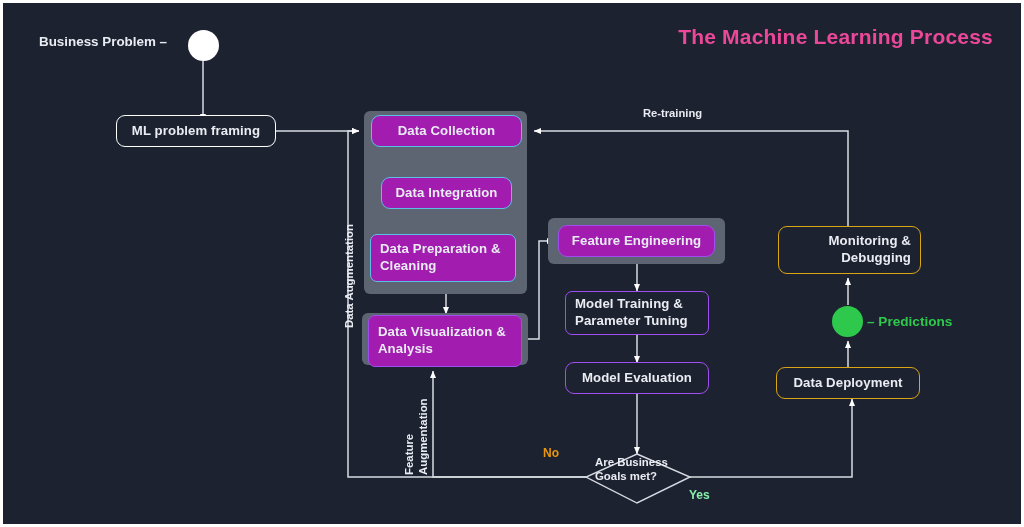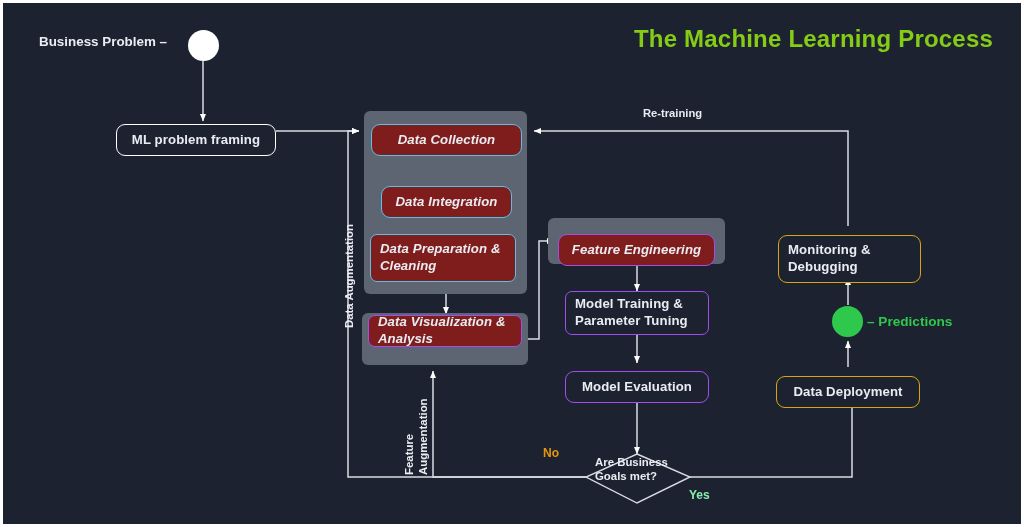--- a/index.html
+++ b/index.html
@@ -25,47 +25,47 @@
     color:#e9ecf2;
     font-size:13.2px;
     font-weight:700;
     letter-spacing:.1px;
     display:flex;
     align-items:center;
     line-height:1.28;
     padding:4px 9px;
     z-index:4;
   }
-  .node.center{justify-content:center;text-align:left;margin-top:9px;}
+  .node.center{justify-content:center;text-align:right;}
   .node.left{justify-content:flex-start;text-align:left;border-radius:7px;}
 
   .b-blue  {border:1.6px solid #5bc0e8;}
   .b-purple{border:1.6px solid #a14ef0;}
   .b-gold  {border:1.6px solid #d9a514;}
   .b-white {border:1.6px solid #ffffff;}
 
-  .fill-gray{background:#7f1d1d;font-style:italic;}
+  .fill-gray{background:#a21caf;}
   .fill-dark{background:#1d2230;}
 
   
   .group{
     position:absolute;
     background:#5d6472;
     border-radius:6px;
     z-index:2;
     filter:blur(.2px);
   }
 
   
   #title{
     position:absolute;
     right:28px;top:22px;
-    font-size:24px;
+    font-size:21px;
     font-weight:700;
-    color:#84cc16;
+    color:#ec4899;
     letter-spacing:.2px;
     z-index:6;
   }
 
   
   #bp-label{
     position:absolute;left:36px;top:31px;
     font-size:13.4px;font-weight:700;color:#e9ecf2;
     z-index:6;white-space:nowrap;
   }
@@ -177,21 +177,21 @@
   <div id="bp-dot"></div>
 
   <div class="node b-white fill-dark center" style="left:113px;top:112px;width:160px;height:32px;">ML problem framing</div>
 
   <div class="node b-blue fill-gray center" style="left:368px;top:112px;width:151px;height:32px;">Data Collection</div>
 
   <div class="node b-blue fill-gray center" style="left:378px;top:174px;width:131px;height:32px;">Data Integration</div>
 
   <div class="node b-blue fill-gray left" style="left:367px;top:231px;width:146px;height:48px;">Data Preparation &amp; Cleaning</div>
 
-  <div class="node b-purple fill-gray left" style="left:365px;top:312px;width:154px;height:32px;">Data Visualization &amp; Analysis</div>
+  <div class="node b-purple fill-gray left" style="left:365px;top:312px;width:154px;height:52px;">Data Visualization &amp; Analysis</div>
 
   <div class="node b-purple fill-gray center" style="left:555px;top:222px;width:157px;height:32px;">Feature Engineering</div>
 
   <div class="node b-purple fill-dark left" style="left:562px;top:288px;width:144px;height:44px;">Model Training &amp; Parameter Tuning</div>
 
   <div class="node b-purple fill-dark center" style="left:562px;top:359px;width:144px;height:32px;">Model Evaluation</div>
 
   <div class="node b-gold fill-dark center" style="left:773px;top:364px;width:144px;height:32px;">Data Deployment</div>
 
   <div class="node b-gold fill-dark center" style="left:775px;top:223px;width:143px;height:48px;">Monitoring &amp; Debugging</div>

